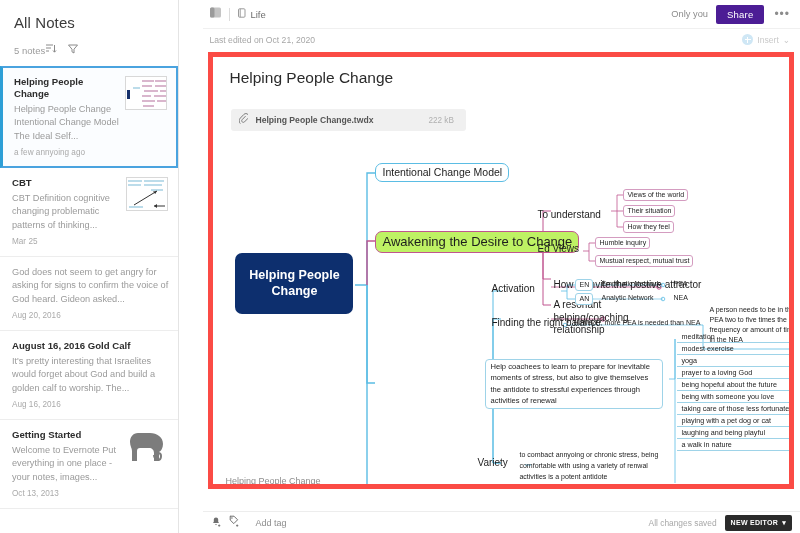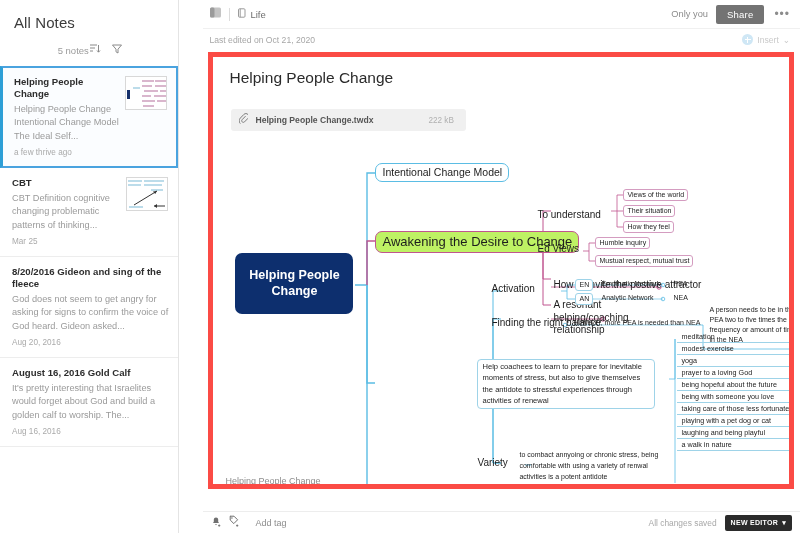--- a/index.html
+++ b/index.html
@@ -9,21 +9,21 @@
     background:#ffffff;
     color:#2b2b2b;
     font-size:12px;
   }
   .app { display:flex; width:800px; height:533px;gap:24px; }
 
   
   .sidebar { width:185px; height:533px; background:#ffffff; border-right:1px solid #e4e4e4; display:flex; flex-direction:column; }
   .sb-header { padding:14px 14px 8px 14px; }
   .sb-title { font-size:15px; color:#3b3b3b; font-weight:400; letter-spacing:.1px; }
-  .sb-subbar { display:flex; align-items:center; justify-content:center; padding:4px 12px 8px 14px; }
+  .sb-subbar { display:flex; align-items:center; justify-content:flex-start; padding:4px 12px 8px 14px; }
   .sb-count { font-size:9.5px; color:#9b9b9b; }
   .sb-tools { display:flex; gap:10px; align-items:center; }
   .ico { display:inline-block; color:#8a8a8a; }
   .note-list { flex:1; overflow:hidden; }
   .note-item { position:relative; padding:9px 10px 10px 12px; border-bottom:1px solid #ededed; display:flex; gap:6px; }
   .note-item.selected { border:2px solid #4aa3df; border-left:3px solid #2e9fd6; background:#fbfdff; padding:8px 9px 9px 11px; }
   .note-body { flex:1; min-width:0; }
   .note-title { font-size:9.6px; font-weight:bold; color:#2d2d2d; margin-bottom:3px; line-height:1.25; }
   .note-snippet { font-size:9.2px; color:#9a9a9a; line-height:1.45; }
   .note-date { font-size:8.2px; color:#aaaaaa; margin-top:5px; }
@@ -35,21 +35,21 @@
   .eleph { font-size:30px; color:#7c7c7c; line-height:1; }
 
   
   .main { width:615px; height:533px; display:flex; flex-direction:column; background:#fff; }
   .topbar { height:29px; display:flex; align-items:center; padding:0 8px 0 6px; border-bottom:1px solid #f0f0f0; }
   .tb-left { display:flex; align-items:center; gap:7px; }
   .tb-sep { width:1px; height:13px; background:#dcdcdc; }
   .nb-chip { display:flex; align-items:center; gap:4px; font-size:9.5px; color:#6e6e6e; }
   .tb-right { margin-left:auto; display:flex; align-items:center; gap:8px; }
   .only-you { font-size:9.3px; color:#8c8c8c; }
-  .share-btn { background:#737373; color:#fff; font-size:9.5px; padding:4px 11px; border-radius:2px; letter-spacing:.2px; }
+  .share-btn { background:#4c1d95; color:#fff; font-size:9.5px; padding:4px 11px; border-radius:2px; letter-spacing:.2px; }
   .dots { color:#8c8c8c; font-size:12px; letter-spacing:1px; padding:0 2px; }
   .metabar { height:21px; display:flex; align-items:center; padding:0 10px 0 6px; }
   .last-edit { font-size:8.6px; color:#a7a7a7; }
   .insert { margin-left:auto; display:flex; align-items:center; gap:4px; font-size:8.6px; color:#c9c9c9; }
   .ins-circ { width:11px; height:11px; border-radius:50%; background:#cfe7f5; display:inline-block; position:relative; }
   .ins-circ:before,.ins-circ:after{content:"";position:absolute;background:#fff;}
   .ins-circ:before{left:2.5px;top:5px;width:6px;height:1.2px;}
   .ins-circ:after{left:4.9px;top:2.6px;width:1.2px;height:6px;}
 
   
@@ -111,21 +111,21 @@
         </span>
       </div>
     </div>
 
     <div class="note-list">
 
       <div class="note-item selected">
         <div class="note-body">
           <div class="note-title">Helping People Change</div>
           <div class="note-snippet">Helping People Change Intentional Change Model The Ideal Self...</div>
-          <div class="note-date">a few thrive ago</div>
+          <div class="note-date">a few annyoing ago</div>
         </div>
         <div class="note-thumb">
           <div class="thumb-map">
             <i style="left:16px;top:3px;width:12px"></i>
               <i style="left:29px;top:3px;width:11px"></i>
             <i style="left:16px;top:8px;width:10px"></i>
               <i style="left:29px;top:8px;width:12px"></i>
             <i style="left:18px;top:13px;width:14px"></i>
               <i style="left:34px;top:13px;width:7px"></i>
             <i style="left:16px;top:18px;width:9px"></i>
@@ -160,34 +160,48 @@
             <svg style="position:absolute;left:24px;top:24px" width="16" height="8" viewBox="0 0 16 8">
                 <path d="M14 4H3" stroke="#333" stroke-width="1"></path>
                 <path d="M3 4l3-2v4z" fill="#333"></path>
               </svg>
           </div>
         </div>
       </div>
 
       <div class="note-item">
         <div class="note-body">
-          <div class="note-title">8/20/2016 Gideon and sing of the fleece</div>
           <div class="note-snippet">God does not seem to get angry for asking for signs to confirm the voice of God heard. Gideon asked...</div>
           <div class="note-date">Aug 20, 2016</div>
         </div>
       </div>
 
       <div class="note-item">
         <div class="note-body">
           <div class="note-title">August 16, 2016 Gold Calf</div>
           <div class="note-snippet">It's pretty interesting that Israelites would forget about God and build a golden calf to worship. The...</div>
           <div class="note-date">Aug 16, 2016</div>
         </div>
       </div>
 
+      <div class="note-item">
+        <div class="note-body">
+          <div class="note-title">Getting Started</div>
+          <div class="note-snippet">Welcome to Evernote Put everything in one place - your notes, images...</div>
+          <div class="note-date">Oct 13, 2013</div>
+        </div>
+        <div class="note-thumb">
+          <span class="eleph">
+            <svg width="40" height="36" viewBox="0 0 40 36">
+                <path d="M11 4c-5 0-8 4-8 9 0 4 2 6 2 9v10h5V22c0-2 1-3 3-3h9c3 0 5 2 5 5v8h5v-9c2-1 4-4 4-8 0-7-6-11-13-11z" fill="#7c7c7c"></path>
+                <path d="M27 26c0 3 2 5 4 5s3-2 3-4-1-3-3-3" fill="none" stroke="#7c7c7c" stroke-width="2"></path>
+              </svg>
+          </span>
+        </div>
+      </div>
 
     </div>
   </div>
 
   <div class="main">
 
     <div class="topbar">
       <div class="tb-left">
         <span class="ico">
           <svg width="13" height="13" viewBox="0 0 13 13">
@@ -315,21 +329,21 @@
             <div class="node nsm" style="left:376px; top:147px;">Empthatic Network</div>
             <div class="node nsm" style="left:448px; top:147px;">PEA</div>
             <div class="node nsmb" style="left:350px; top:160px;">AN</div>
             <div class="node nsm" style="left:376px; top:161px;">Analytic Network</div>
             <div class="node nsm" style="left:448px; top:161px;">NEA</div>
 
             <div class="node nplain" style="left:266px; top:184px;">Finding the right balance</div>
             <div class="node nsm" style="left:348px; top:186px;">However, more PEA is needed than NEA</div>
             <div class="node nsm wrapbox" style="left:484px; top:172px; width:98px; line-height:1.45;">A person needs to be in the PEA two to five times the frequency or amount of time as in the NEA</div>
 
-            <div class="node nbbox wrapbox" style="left:252px; top:226px; width:178px; font-size:7.6px; line-height:1.5;">Help coachees to learn to prepare for inevitable moments of stress, but also to give themselves the antidote to stressful experiences through activities of renewal</div>
+            <div class="node nbbox wrapbox" style="left:260px; top:226px; width:178px; font-size:7.6px; line-height:1.5;">Help coachees to learn to prepare for inevitable moments of stress, but also to give themselves the antidote to stressful experiences through activities of renewal</div>
 
             <div class="node" style="left:452px; top:198px;">
               <div class="leafline">meditation</div>
               <div class="leafline">modest exercise</div>
               <div class="leafline">yoga</div>
               <div class="leafline">prayer to a loving God</div>
               <div class="leafline">being hopeful about the future</div>
               <div class="leafline">being with someone you love</div>
               <div class="leafline">taking care of those less fortunate or elderly</div>
               <div class="leafline">playing with a pet dog or cat</div>

